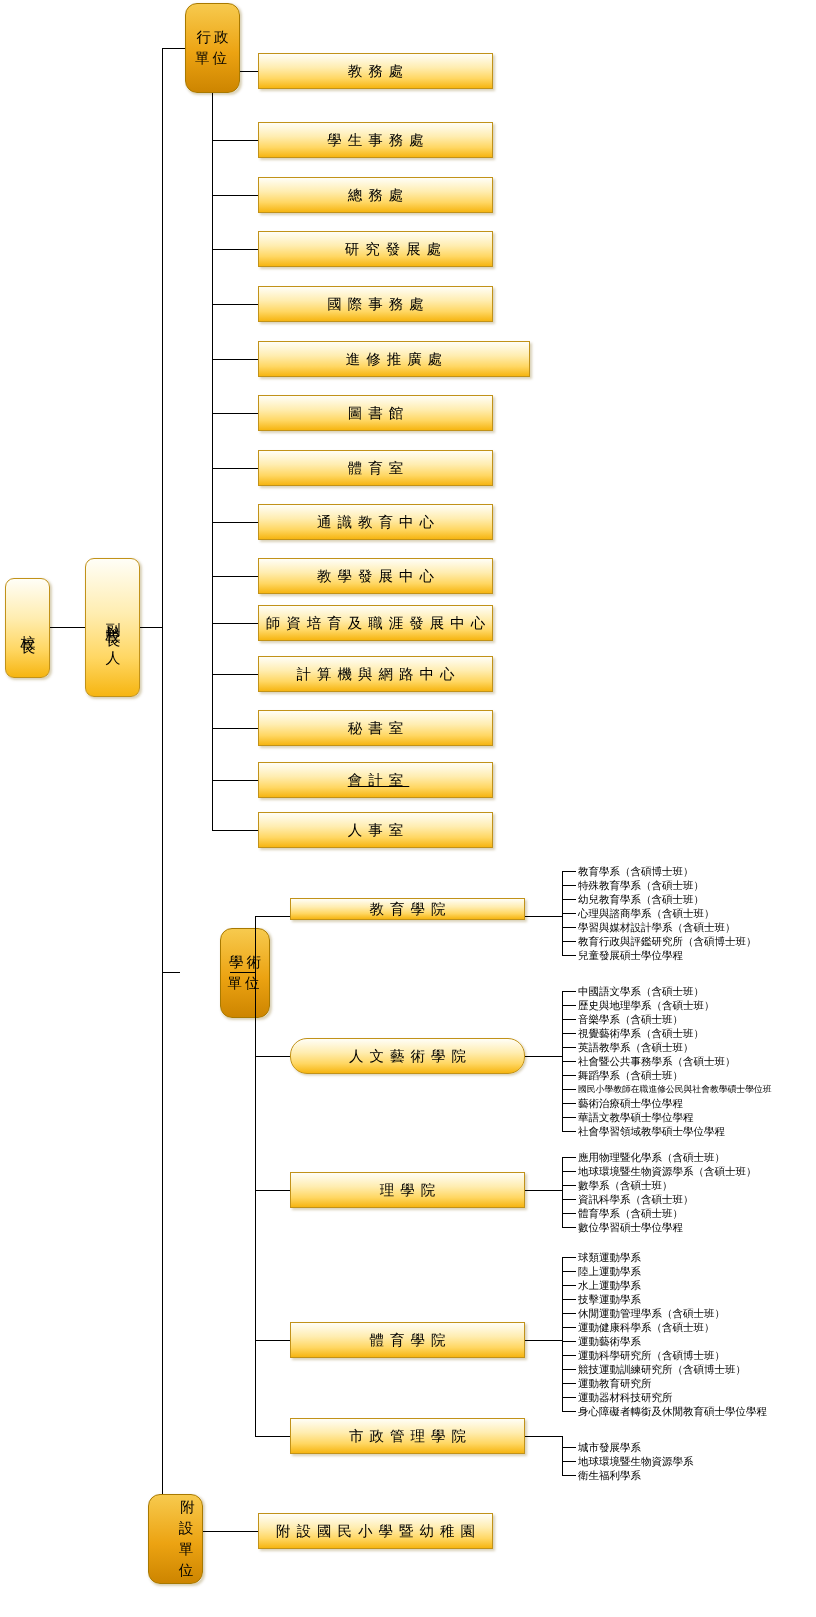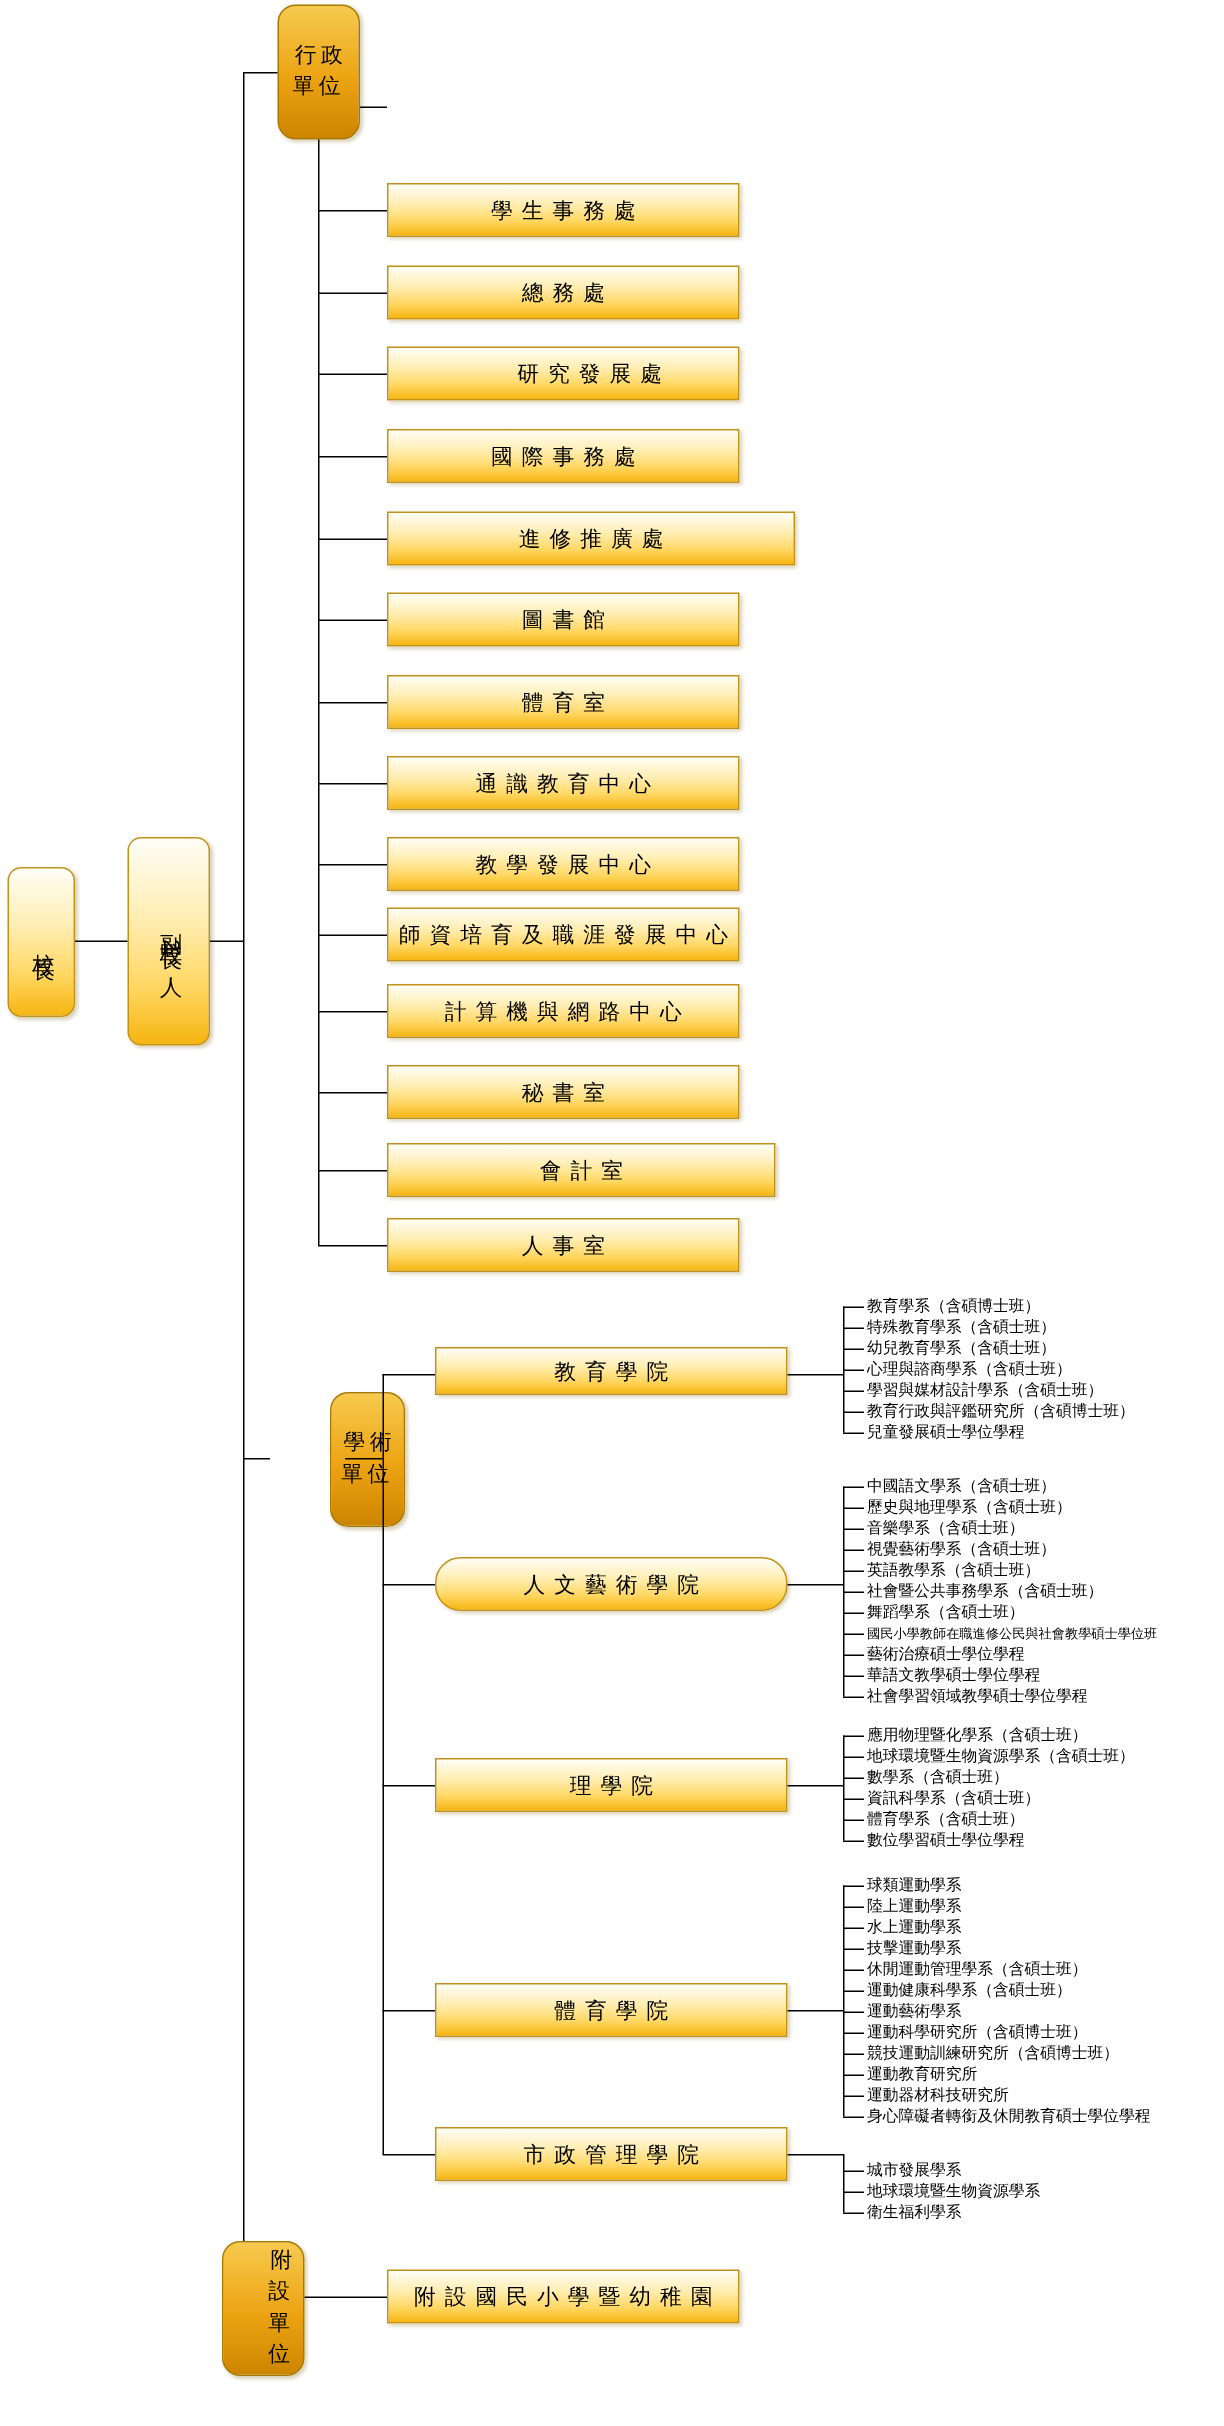--- a/index.html
+++ b/index.html
@@ -44,20 +44,21 @@
     <div class="cline" style="left: 50px; top: 627px; width: 35px; height: 1px;"></div>
     <div class="cline" style="left: 140px; top: 627px; width: 22px; height: 1px;"></div>
     <div class="cline" style="left: 162px; top: 48px; width: 1px; height: 1446px;"></div>
     <div class="cline" style="left: 162px; top: 48px; width: 23px; height: 1px;"></div>
     <div class="cline" style="left: 162px; top: 972px; width: 18px; height: 1px;"></div>
     <div class="cline" style="left: 240px; top: 71px; width: 18px; height: 1px;"></div>
     <div class="cline" style="left: 212px; top: 93px; width: 1px; height: 737px;"></div>
     <div class="cline" style="left: 230px; top: 972px; width: 25px; height: 1px;"></div>
     <div class="cline" style="left: 255px; top: 916px; width: 1px; height: 520px;"></div>
     <div class="cline" style="left: 203px; top: 1531px; width: 55px; height: 1px;"></div>
+    <div class="box unit" style="left: 258px; top: 53px; width: 235px; height: 36px;">教務處</div>
     <div class="box unit" style="left: 258px; top: 122px; width: 235px; height: 36px;">學生事務處</div>
     <div class="cline" style="left: 212px; top: 140px; width: 46px; height: 1px;"></div>
     <div class="box unit" style="left: 258px; top: 177px; width: 235px; height: 36px;">總務處</div>
     <div class="cline" style="left: 212px; top: 195px; width: 46px; height: 1px;"></div>
     <div class="box unit" style="left: 258px; top: 231px; width: 235px; height: 36px; padding-left: 35px;">研究發展處</div>
     <div class="cline" style="left: 212px; top: 249px; width: 46px; height: 1px;"></div>
     <div class="box unit" style="left: 258px; top: 286px; width: 235px; height: 36px;">國際事務處</div>
     <div class="cline" style="left: 212px; top: 304px; width: 46px; height: 1px;"></div>
     <div class="box unit" style="left: 258px; top: 341px; width: 272px; height: 36px;">進修推廣處</div>
     <div class="cline" style="left: 212px; top: 359px; width: 46px; height: 1px;"></div>
@@ -68,25 +69,25 @@
     <div class="box unit" style="left: 258px; top: 504px; width: 235px; height: 36px;">通識教育中心</div>
     <div class="cline" style="left: 212px; top: 522px; width: 46px; height: 1px;"></div>
     <div class="box unit" style="left: 258px; top: 558px; width: 235px; height: 36px;">教學發展中心</div>
     <div class="cline" style="left: 212px; top: 576px; width: 46px; height: 1px;"></div>
     <div class="box unit" style="left: 258px; top: 605px; width: 235px; height: 36px;">師資培育及職涯發展中心</div>
     <div class="cline" style="left: 212px; top: 623px; width: 46px; height: 1px;"></div>
     <div class="box unit" style="left: 258px; top: 656px; width: 235px; height: 36px;">計算機與網路中心</div>
     <div class="cline" style="left: 212px; top: 674px; width: 46px; height: 1px;"></div>
     <div class="box unit" style="left: 258px; top: 710px; width: 235px; height: 36px;">秘書室</div>
     <div class="cline" style="left: 212px; top: 728px; width: 46px; height: 1px;"></div>
-    <div class="box unit" style="left: 258px; top: 762px; width: 259px; height: 36px;">會計室</div>
+    <div class="box unit" style="left: 258px; top: 762px; width: 235px; height: 36px; text-decoration: underline;">會計室</div>
     <div class="cline" style="left: 212px; top: 780px; width: 46px; height: 1px;"></div>
     <div class="box unit" style="left: 258px; top: 812px; width: 235px; height: 36px;">人事室</div>
     <div class="cline" style="left: 212px; top: 830px; width: 46px; height: 1px;"></div>
-    <div class="box unit" style="left: 290px; top: 898px; width: 235px; height: 32px;">教育學院</div>
+    <div class="box unit" style="left: 290px; top: 898px; width: 235px; height: 22px;">教育學院</div>
     <div class="cline" style="left: 255px; top: 916px; width: 35px; height: 1px;"></div>
     <div class="cline" style="left: 525px; top: 916px; width: 37px; height: 1px;"></div>
     <div class="cline" style="left: 562px; top: 871px; width: 1px; height: 84px;"></div>
     <div class="cline" style="left: 562px; top: 871px; width: 14px; height: 1px;"></div>
     <div class="dept" style="left: 578px; top: 864px; height: 14px;">教育學系（含碩博士班）</div>
     <div class="cline" style="left: 562px; top: 885px; width: 14px; height: 1px;"></div>
     <div class="dept" style="left: 578px; top: 878px; height: 14px;">特殊教育學系（含碩士班）</div>
     <div class="cline" style="left: 562px; top: 899px; width: 14px; height: 1px;"></div>
     <div class="dept" style="left: 578px; top: 892px; height: 14px;">幼兒教育學系（含碩士班）</div>
     <div class="cline" style="left: 562px; top: 913px; width: 14px; height: 1px;"></div>

